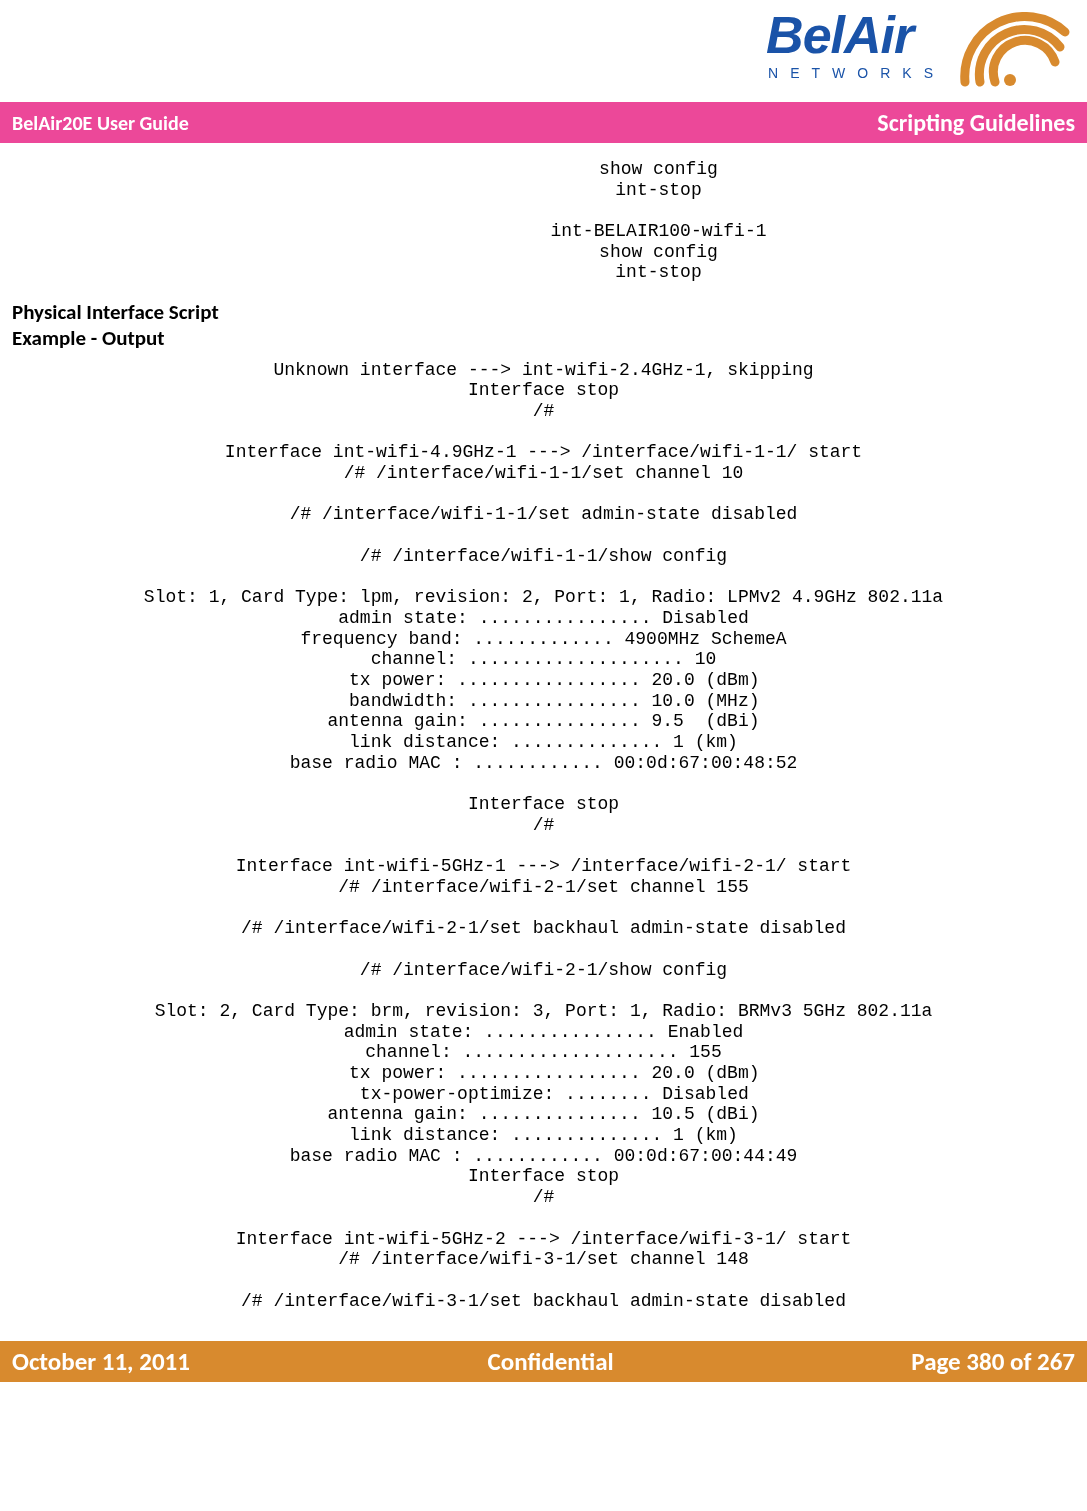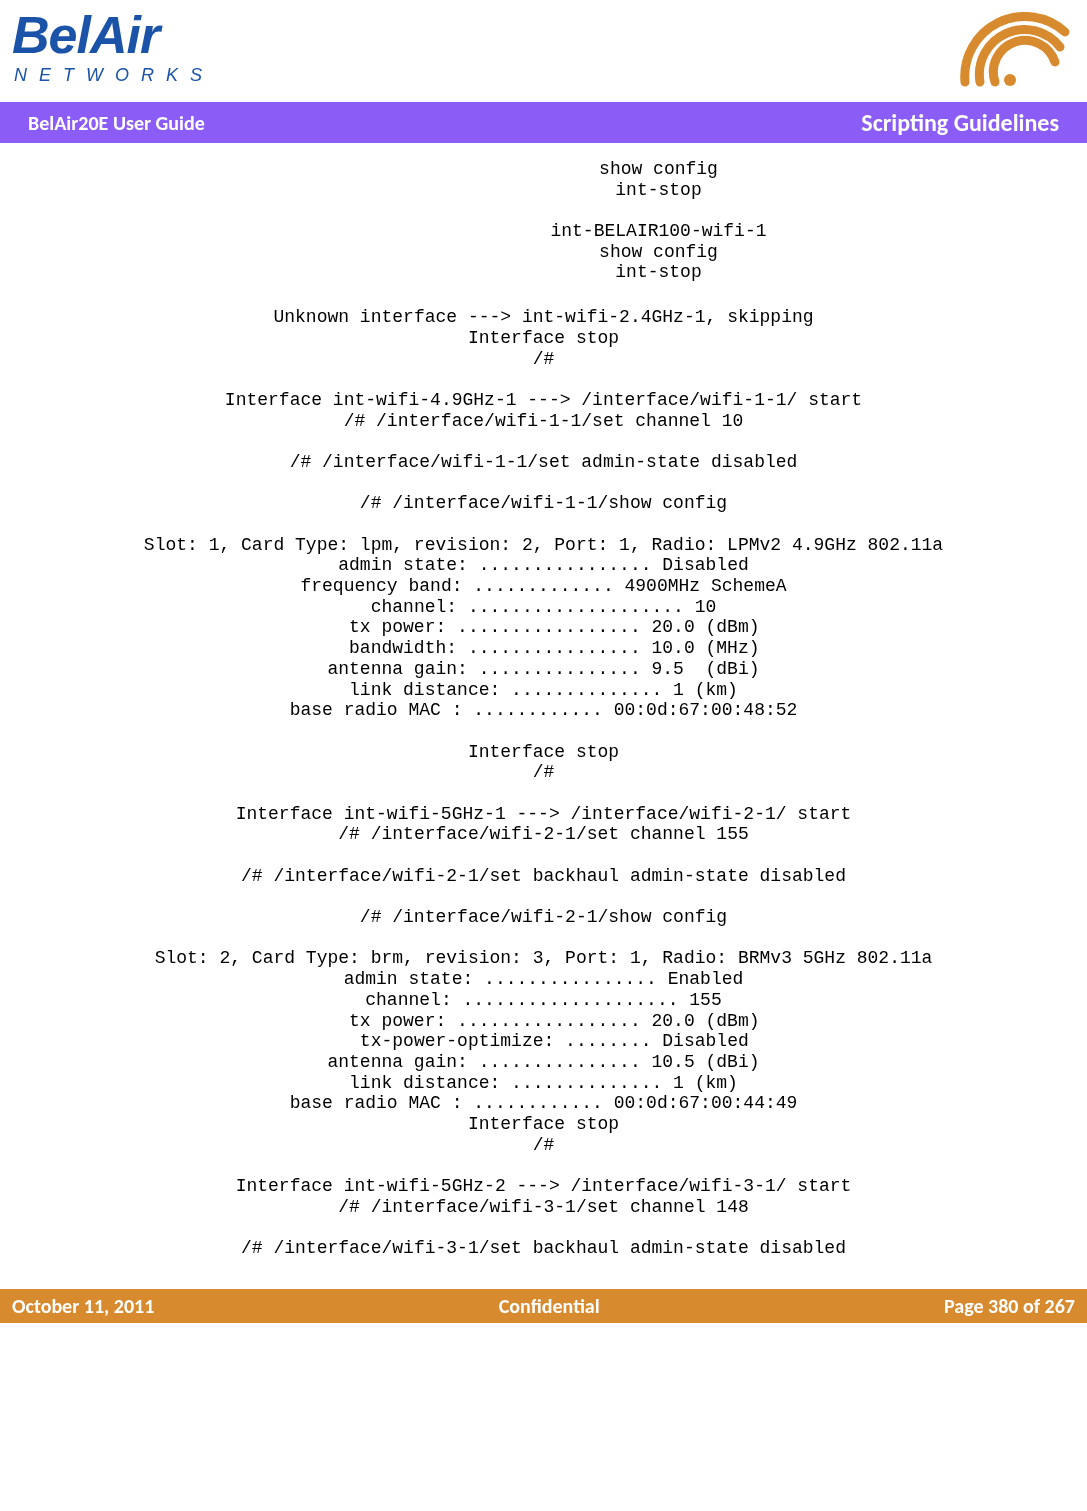--- a/index.html
+++ b/index.html
@@ -9,57 +9,56 @@
       font-size: 16px;
       background: white;
       width: 1087px;
     }
     .page {
       padding: 12px 12px 0 12px;
       box-sizing: border-box;
     }
     .header-row {
       display: flex;
-      justify-content: space-between;
+      justify-content: flex-end;
       align-items: flex-start;
       margin-bottom: 10px;
     }
     .logo-block {
       display: flex;
       flex-direction: column;
     }
     .logo-text {
       font-family: Arial, sans-serif;
       font-size: 52px;
       font-weight: bold;
       font-style: italic;
       color: #1a53a8;
       line-height: 0.9;
       letter-spacing: -1px;
     }
     .logo-sub {
       font-family: Arial, sans-serif;
-      font-size: 18px;
+      font-size: 14px;
       letter-spacing: 12px;
       color: #1a53a8;
       margin-top: 6px;
       margin-left: 2px;
-      font-style: italic;
     }
     .icon-block {
       width: 130px;
       height: 80px;
     }
     .title-bar {
-      background: #8b5cf6;
+      background: #ec4899;
       color: white;
       display: flex;
       justify-content: space-between;
       align-items: center;
-      padding: 6px 28px;
+      padding: 6px 12px;
       margin: 0 -12px;
       font-family: "Gill Sans", "Gill Sans MT", Calibri, sans-serif;
       font-weight: 600;
     }
     .title-left {
       font-size: 20px;
     }
     .title-right {
       font-size: 24px;
     }
@@ -97,21 +96,21 @@
     .footer-bar {
       background: #d88a2e;
       color: white;
       display: flex;
       justify-content: space-between;
       align-items: center;
       padding: 5px 12px;
       margin: 30px -12px 0 -12px;
       font-family: "Gill Sans", "Gill Sans MT", Calibri, sans-serif;
       font-weight: 600;
-      font-size: 20px;
+      font-size: 25px;
     }
     .footer-doc {
       text-align: center;
       font-family: "Gill Sans", "Gill Sans MT", Calibri, sans-serif;
       font-weight: 700;
       font-size: 20px;
       padding: 4px 0 8px 0;
     }
   </style>
 </head>
@@ -144,20 +143,21 @@
   <div class="content">
 
     <div class="mono indent-block">show config
 int-stop
 
 int-BELAIR100-wifi-1
 show config
 int-stop</div>
 
     <div class="section-row">
+      <div class="section-heading">Physical Interface Script Example - Output</div>
     </div>
 
     <div class="mono">Unknown interface ---&gt; int-wifi-2.4GHz-1, skipping
 Interface stop
 /#
 
 Interface int-wifi-4.9GHz-1 ---&gt; /interface/wifi-1-1/ start
 /# /interface/wifi-1-1/set channel 10
 
 /# /interface/wifi-1-1/set admin-state disabled

